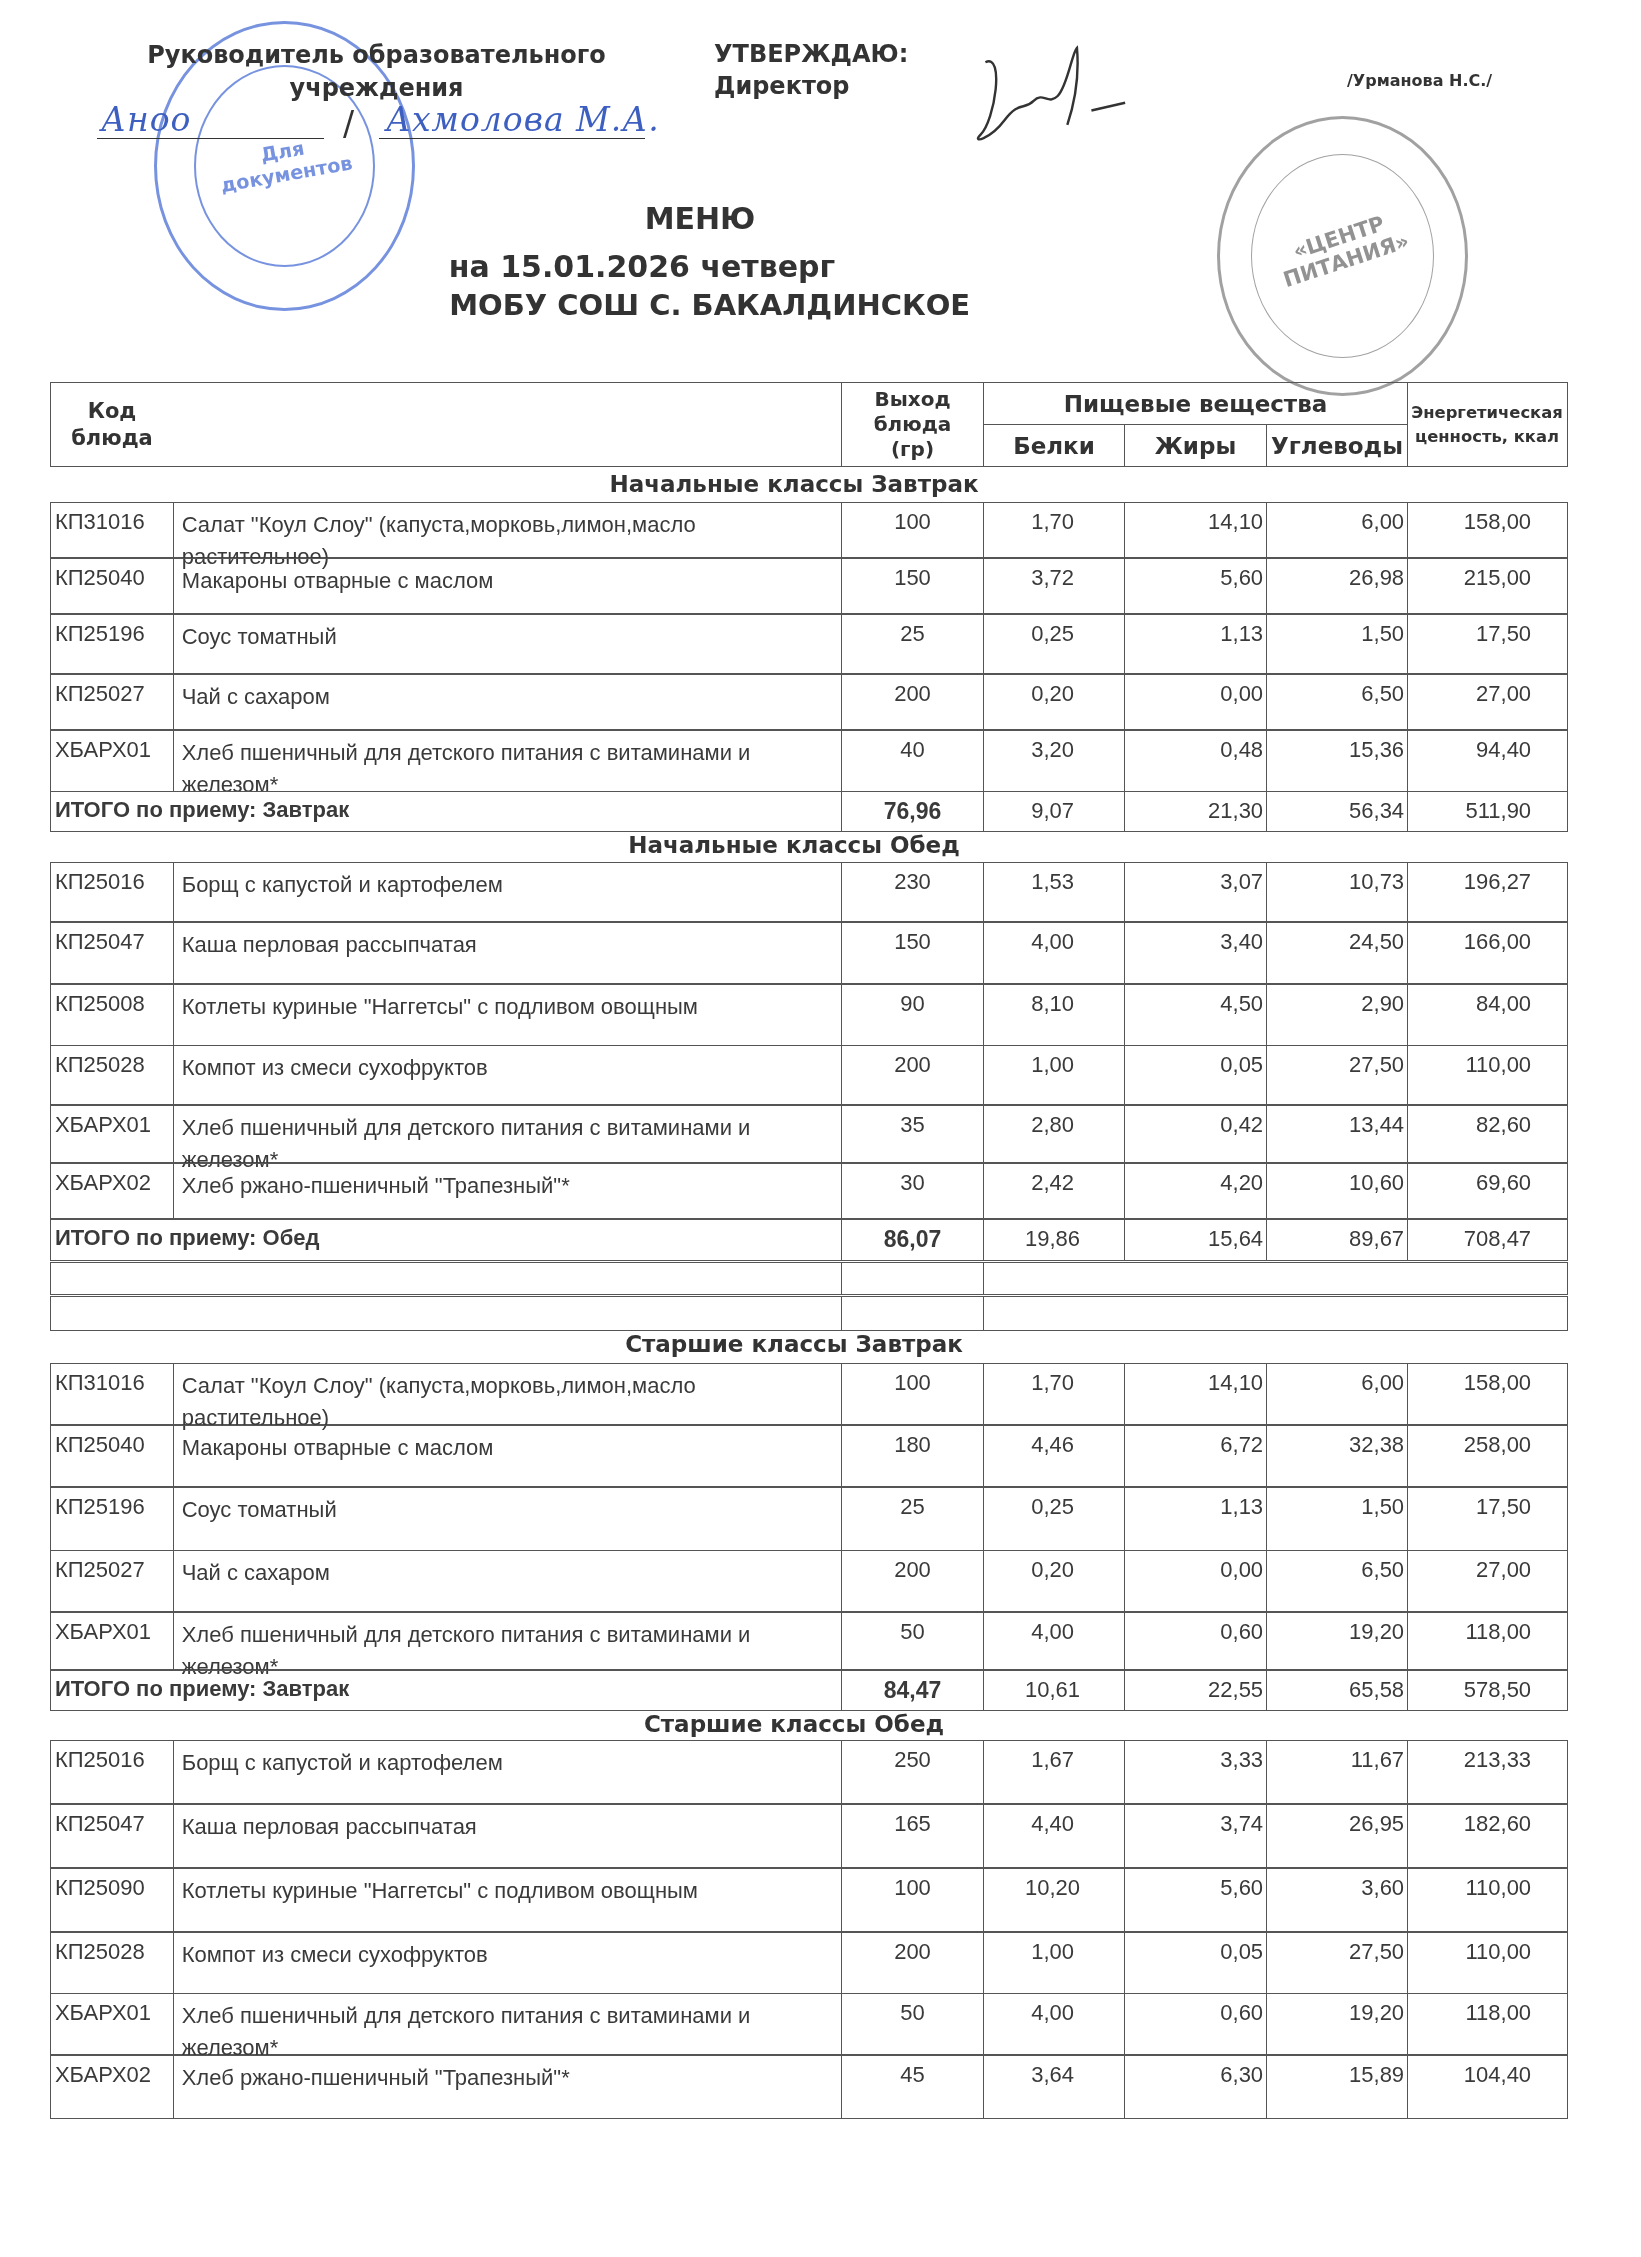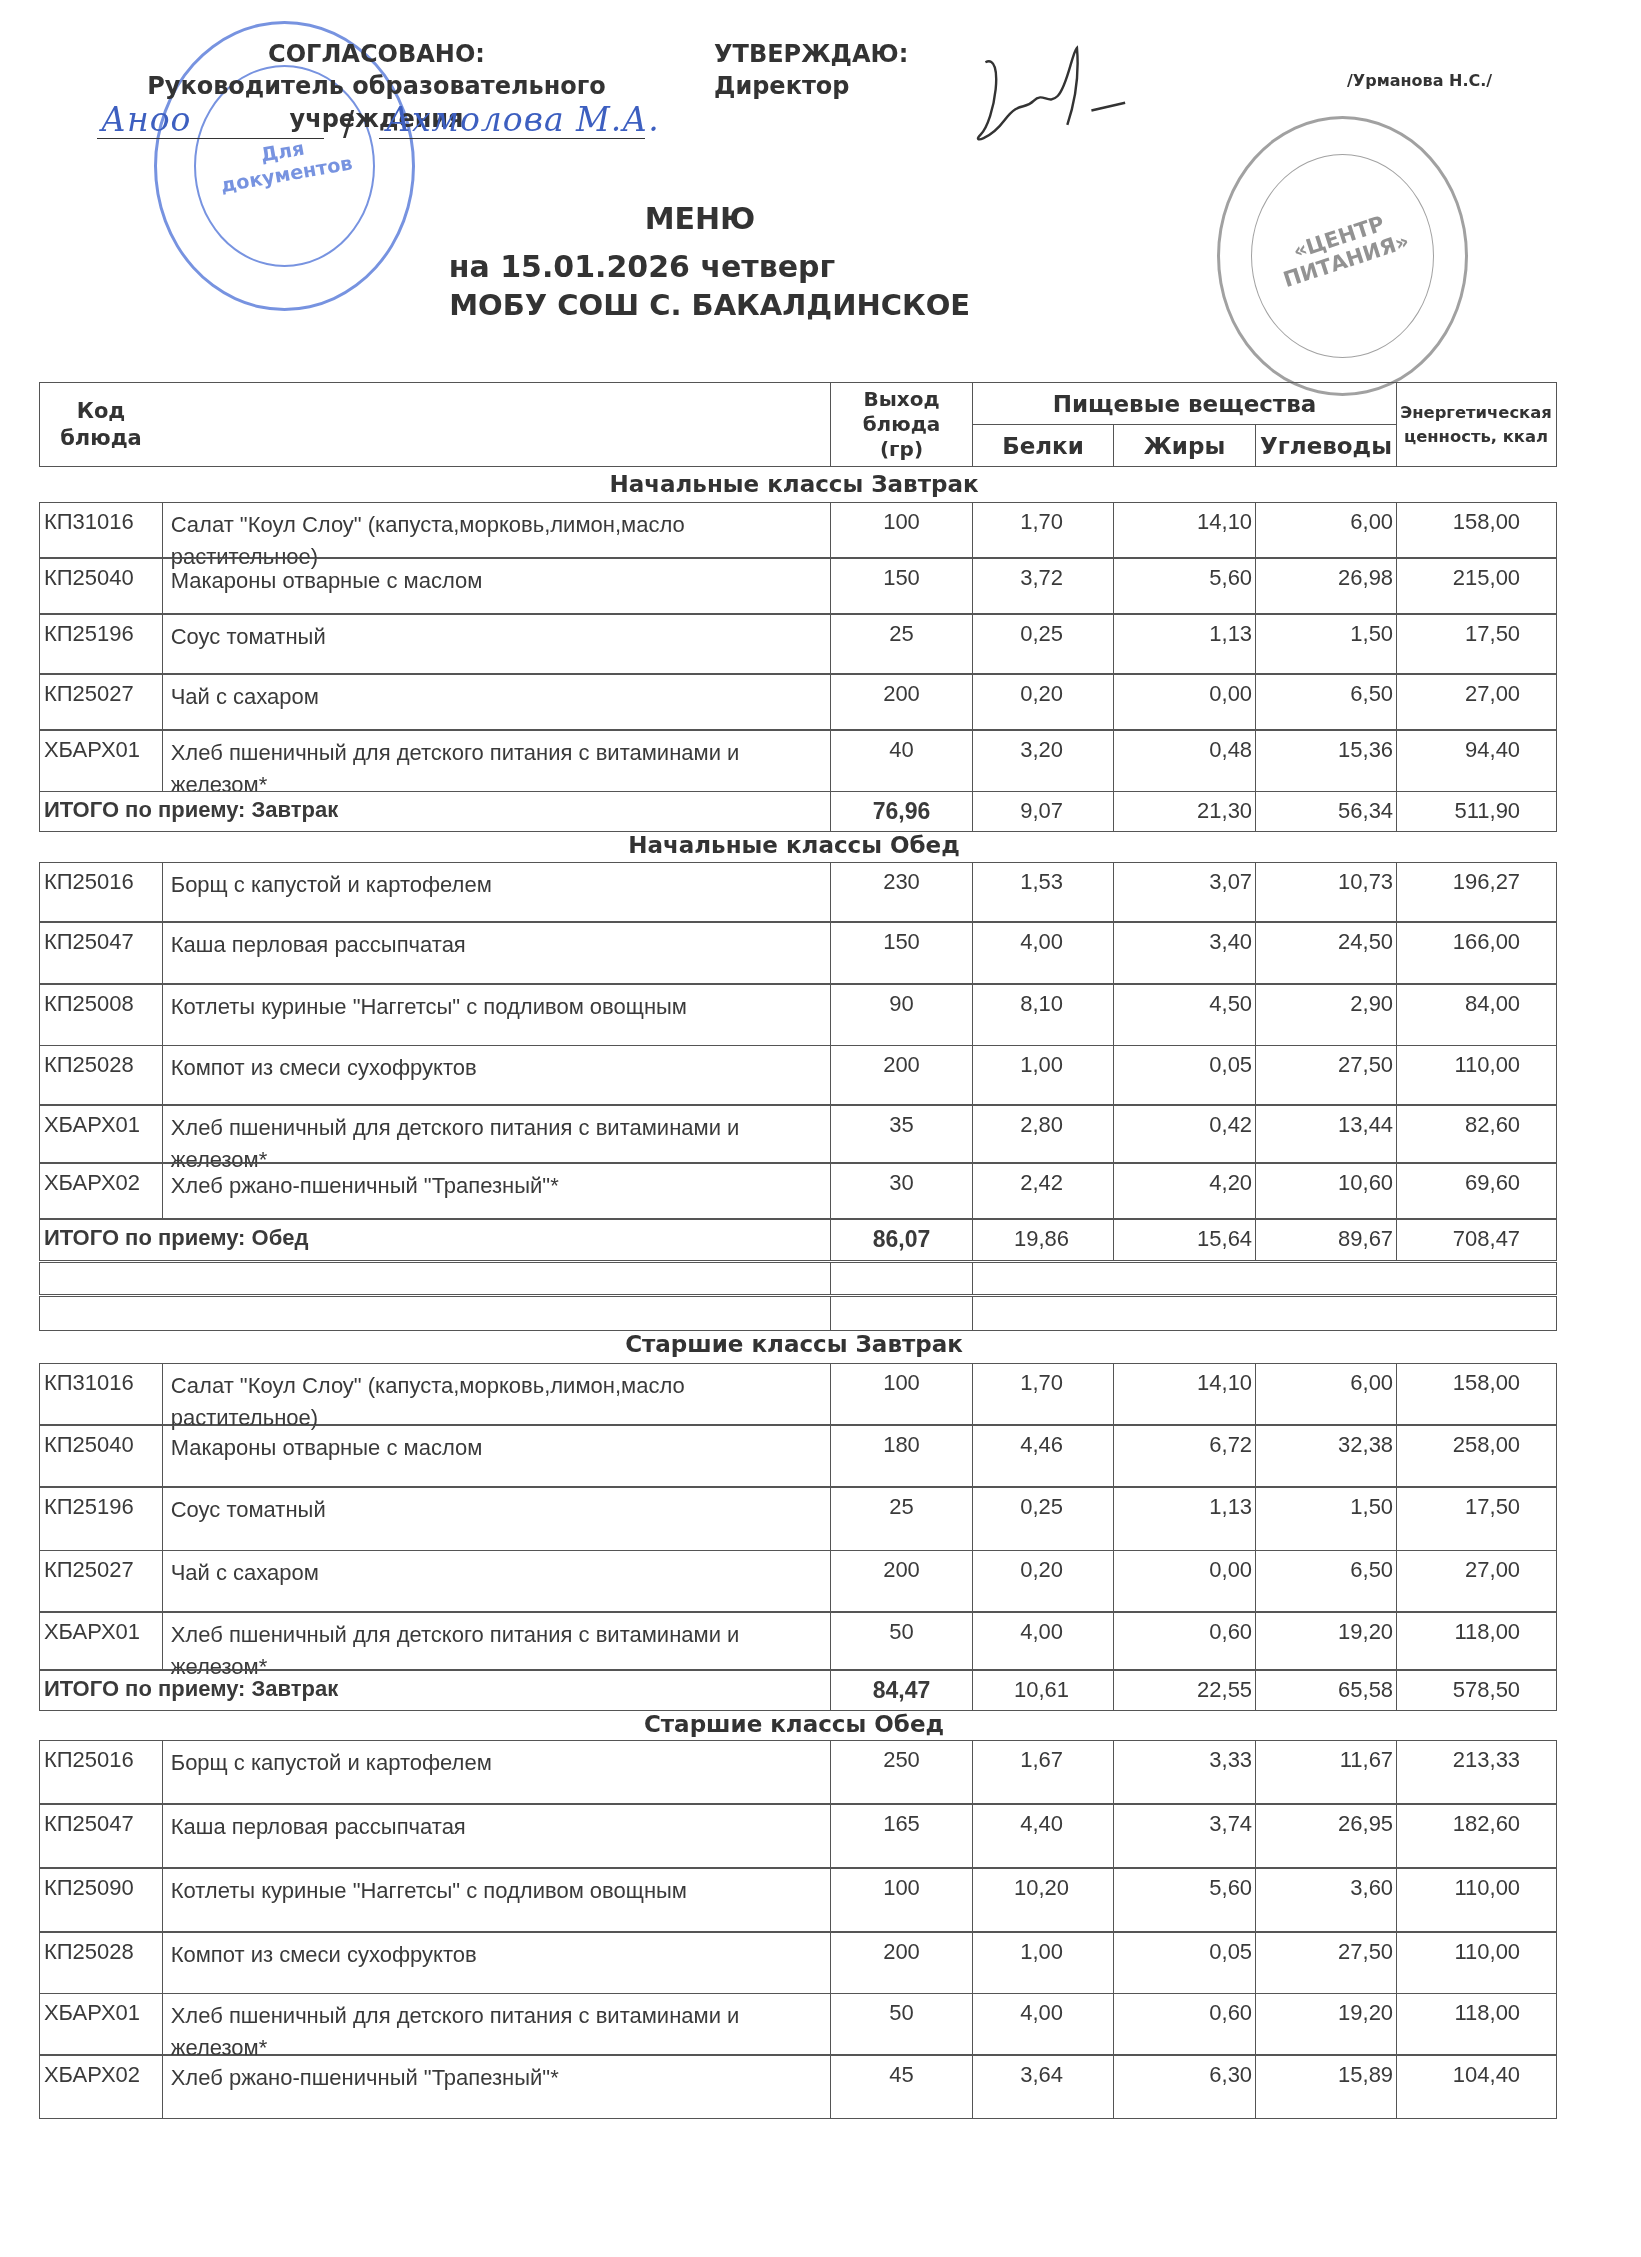--- a/index.html
+++ b/index.html
@@ -35,21 +35,21 @@
   .stamp-gray { left: 1217px; top: 116px; width: 251px; height: 280px; border-radius: 50%;
                 border: 3.9px solid #8a8a8a; box-sizing: border-box; opacity: .8; }
   .stamp-gray .inner { position: absolute; left: 31px; top: 35px; right: 31px; bottom: 35px;
                        border: 1.9px solid #8a8a8a; border-radius: 50%; }
   .stamp-gray .txt { position: absolute; left: 0; right: 0; top: 106px; text-align: center;
                      color: #777; font-weight: bold; font-size: 21px; transform: rotate(-18deg); }
   .director-sig { left: 966px; top: 43px; width: 193px; height: 106px; }
 
   
   .tbl { position: absolute; left: 35px; width: 1518px; }
-  .row { position: absolute; left: 4px; width: 1518px; box-sizing: border-box; }
+  .row { position: absolute; left: 15px; width: 1518px; box-sizing: border-box; }
   .cell { position: absolute; top: 0; bottom: 0; box-sizing: border-box;
           border-left: 1.9px solid #555; font-size: 22px; color: #3a3a3a;
           font-family: "Liberation Sans", sans-serif; }
   .row.boxed { border: 1.9px solid #555; border-left: none; }
   .row.boxed .cell:first-child { border-left: 1.9px solid #555; }
   .c-code { left: 0; width: 123px; padding: 5.8px 0 0 3.9px; }
   .c-name { left: 123px; width: 668px; padding: 5.8px 0 0 7.7px; line-height: 32px; }
   .c-yield { left: 791px; width: 142px; text-align: center; padding-top: 5.8px; }
   .c-b { left: 933px; width: 141px; text-align: center; padding: 5.8px 2.9px 0 0; }
   .c-z { left: 1074px; width: 142px; text-align: right; padding: 5.8px 2.9px 0 0; }
@@ -79,21 +79,20 @@
 </div>
 <div class="abs stamp-gray">
   <div class="inner"></div>
   <div class="txt">
     <div>«ЦЕНТР</div>
     <div>ПИТАНИЯ»</div>
   </div>
 </div>
 
 <div class="abs approve-left">
-  <div class="h">СОГЛАСОВАНО:</div>
   <div class="sub">Руководитель образовательного учреждения</div>
 </div>
 <div class="sig-line" style="left:97px; top:138px; width:227px;"></div>
 <span class="abs" style="left:343px; top:104px; font-size:33px; color:#333;">/</span>
 <div class="sig-line" style="left:379px; top:138px; width:266px;"></div>
 <span class="sig-script" style="left:101px; top:100px;">Аноо</span>
 <span class="sig-script" style="left:386px; top:100px;">Ахмолова М.А.</span>
 
 <div class="abs approve-right">
   <div class="h">УТВЕРЖДАЮ:</div>

